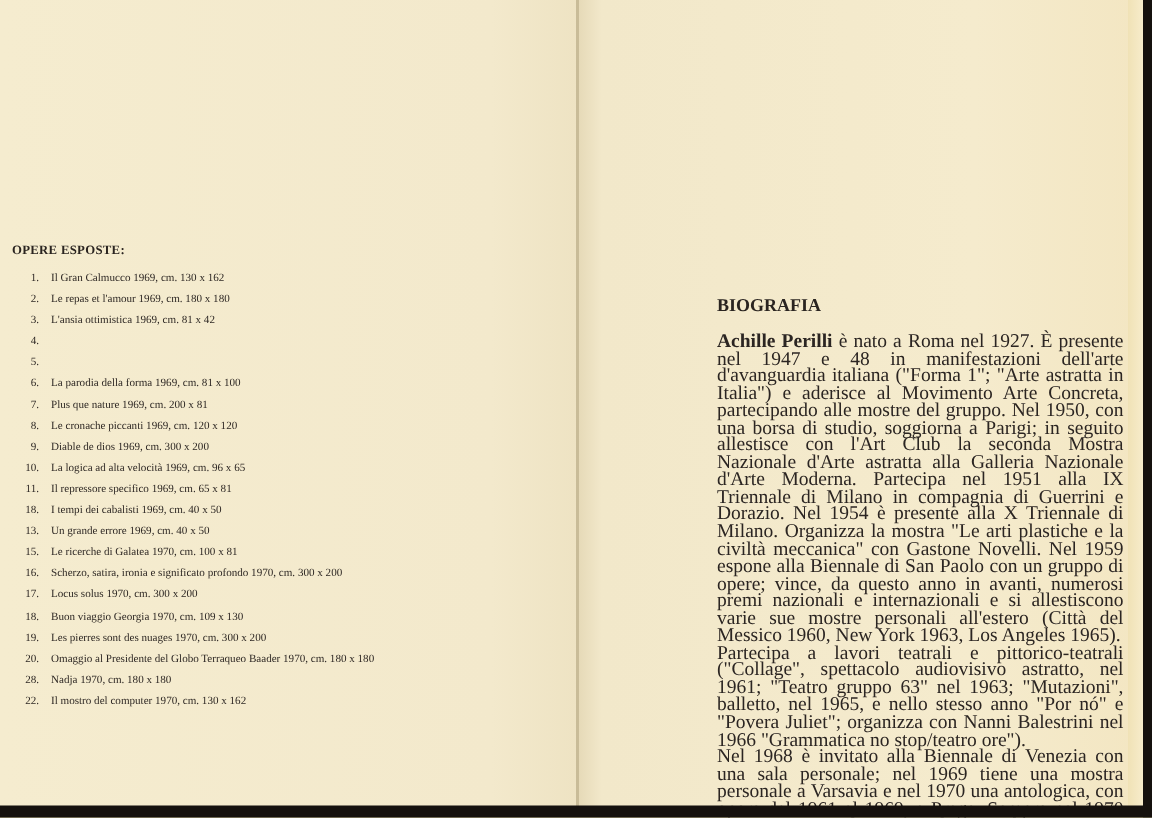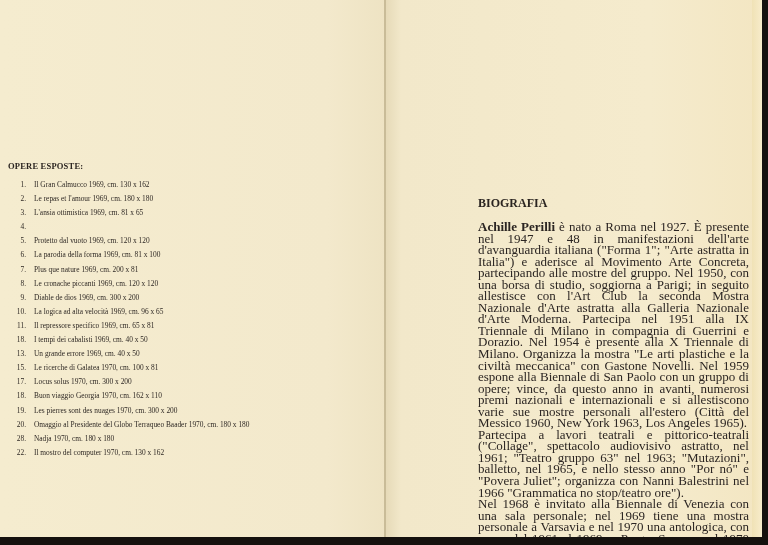--- a/index.html
+++ b/index.html
@@ -32,28 +32,27 @@
         <li>
           <span class="num">1.</span>
           <span>Il Gran Calmucco 1969, cm. 130 x 162</span>
         </li>
         <li>
           <span class="num">2.</span>
           <span>Le repas et l'amour 1969, cm. 180 x 180</span>
         </li>
         <li>
           <span class="num">3.</span>
-          <span>L'ansia ottimistica 1969, cm. 81 x 65</span>
+          <span>L'ansia ottimistica 1969, cm. 81 x 42</span>
         </li>
         <li>
           <span class="num">4.</span>
         </li>
         <li>
           <span class="num">5.</span>
-          <span>Protetto dal vuoto 1969, cm. 120 x 120</span>
         </li>
         <li>
           <span class="num">6.</span>
           <span>La parodia della forma 1969, cm. 81 x 100</span>
         </li>
         <li>
           <span class="num">7.</span>
           <span>Plus que nature 1969, cm. 200 x 81</span>
         </li>
         <li>
@@ -78,26 +77,30 @@
         </li>
         <li>
           <span class="num">13.</span>
           <span>Un grande errore 1969, cm. 40 x 50</span>
         </li>
         <li>
           <span class="num">15.</span>
           <span>Le ricerche di Galatea 1970, cm. 100 x 81</span>
         </li>
         <li>
+          <span class="num">16.</span>
+          <span>Scherzo, satira, ironia e significato profondo 1970, cm. 300 x 200</span>
+        </li>
+        <li>
           <span class="num">17.</span>
           <span>Locus solus 1970, cm. 300 x 200</span>
         </li>
         <li>
           <span class="num">18.</span>
-          <span>Buon viaggio Georgia 1970, cm. 162 x 110</span>
+          <span>Buon viaggio Georgia 1970, cm. 109 x 130</span>
         </li>
         <li>
           <span class="num">19.</span>
           <span>Les pierres sont des nuages 1970, cm. 300 x 200</span>
         </li>
         <li>
           <span class="num">20.</span>
           <span>Omaggio al Presidente del Globo Terraqueo Baader 1970, cm. 180 x 180</span>
         </li>
         <li>

